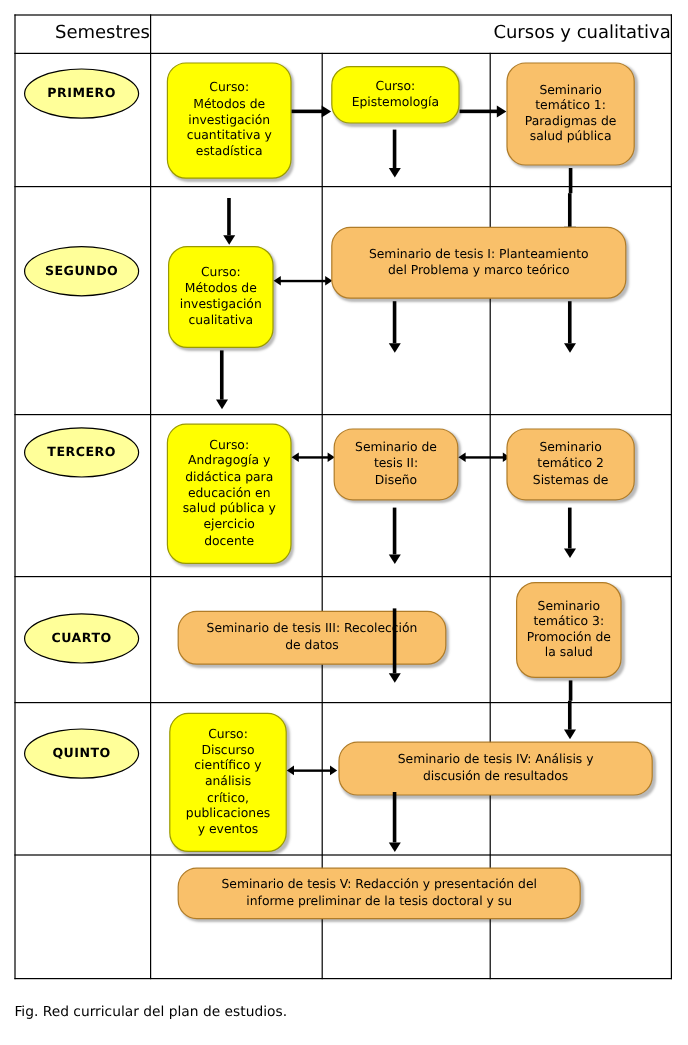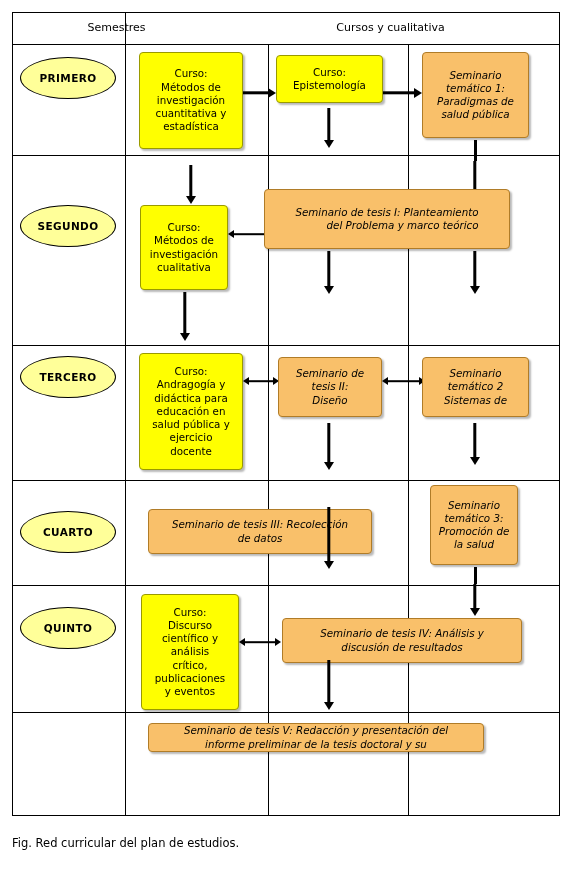--- a/index.html
+++ b/index.html
@@ -20,26 +20,25 @@
   .grid-line {
     position: absolute;
     background: #000000;
   }
   .h-line { height: 1px; }
   .v-line { width: 1px; }
 
   
   .col-header {
     position: absolute;
-    font-size: 11px;
+    font-size: 15px;
     color: #000000;
-    text-align: center;
+    text-align: right;
     line-height: 13px;
     white-space: nowrap;
-    margin-left: 48px;
   }
 
   
   .sem-ellipse {
     position: absolute;
     width: 96px;
     height: 42px;
     border-radius: 50%;
     background: #ffff99;
     border: 1.4px solid #000000;
@@ -53,40 +52,39 @@
     font-weight: bold;
     letter-spacing: 0.4px;
     color: #000000;
   }
 
   
   .node {
     position: absolute;
     box-sizing: border-box;
     border: 1.3px solid #8a8a6a;
-    border-radius: 4px;
+    border-radius: 16px;
     display: flex;
     align-items: center;
     justify-content: center;
     text-align: center;
     padding: 3px 5px;
     font-size: 10.3px;
     line-height: 13.2px;
     color: #000000;
     box-shadow: 2px 2px 2px rgba(0,0,0,0.28);
     white-space: pre-line;
   }
   .node.yellow {
     background: #ffff00;
     border-color: #9a9a00;
   }
   .node.orange {
     background: #f9c06a;
     border-color: #b07c28;
-    font-style: italic;
   }
 
   
   .arrow-v, .arrow-h {
     position: absolute;
   }
   .arrow-v .shaft {
     position: absolute;
     left: 50%;
     transform: translateX(-50%);
@@ -242,21 +240,21 @@
 Métodos de
 investigación
 cualitativa</div>
 
   <div class="arrow-h thin" style="left:228px; top:229px; width:49px; height:10px;">
     <div class="head-l"></div>
     <div class="shaft" style="left:5px; width:39px;"></div>
     <div class="head-r"></div>
   </div>
 
-  <div class="node orange" style="left:264px; top:189px; width:246px; height:60px;text-align:right;">Seminario de tesis I: Planteamiento
+  <div class="node orange" style="left:276px; top:189px; width:246px; height:60px;">Seminario de tesis I: Planteamiento
 del Problema y marco teórico</div>
 
   <div class="arrow-v" style="left:322px; top:251px; width:14px; height:43px;">
     <div class="shaft" style="height:35px;"></div>
       <div class="head"></div>
   </div>
 
   <div class="arrow-v" style="left:468px; top:251px; width:14px; height:43px;">
     <div class="shaft" style="height:35px;"></div>
       <div class="head"></div>
@@ -331,28 +329,28 @@
 crítico,
 publicaciones
 y eventos</div>
 
   <div class="arrow-h thin" style="left:239px; top:637px; width:42px; height:10px;">
     <div class="head-l"></div>
     <div class="shaft" style="left:5px; width:32px;"></div>
     <div class="head-r"></div>
   </div>
 
-  <div class="node orange" style="left:282px; top:618px; width:240px; height:45px;">Seminario de tesis IV: Análisis y
+  <div class="node orange" style="left:282px; top:618px; width:262px; height:45px;">Seminario de tesis IV: Análisis y
 discusión de resultados</div>
 
   <div class="arrow-v" style="left:322px; top:660px; width:14px; height:50px;">
     <div class="shaft" style="height:42px;"></div>
       <div class="head"></div>
   </div>
 
-  <div class="node orange" style="left:148px; top:723px; width:336px; height:29px;">Seminario de tesis V: Redacción y presentación del
+  <div class="node orange" style="left:148px; top:723px; width:336px; height:43px;">Seminario de tesis V: Redacción y presentación del
 informe preliminar de la tesis doctoral y su</div>
 
   <div id="caption">
     <span class="lead">Fig.</span><span> Red curricular del plan de estudios.</span>
   </div>
 
 </div>
 
 </body></html>

